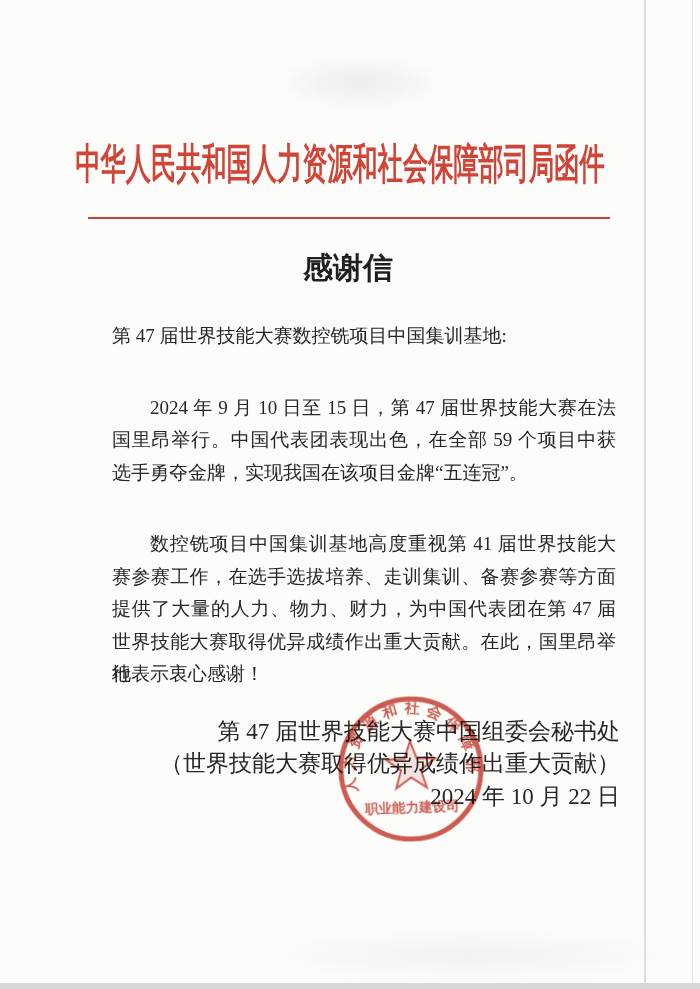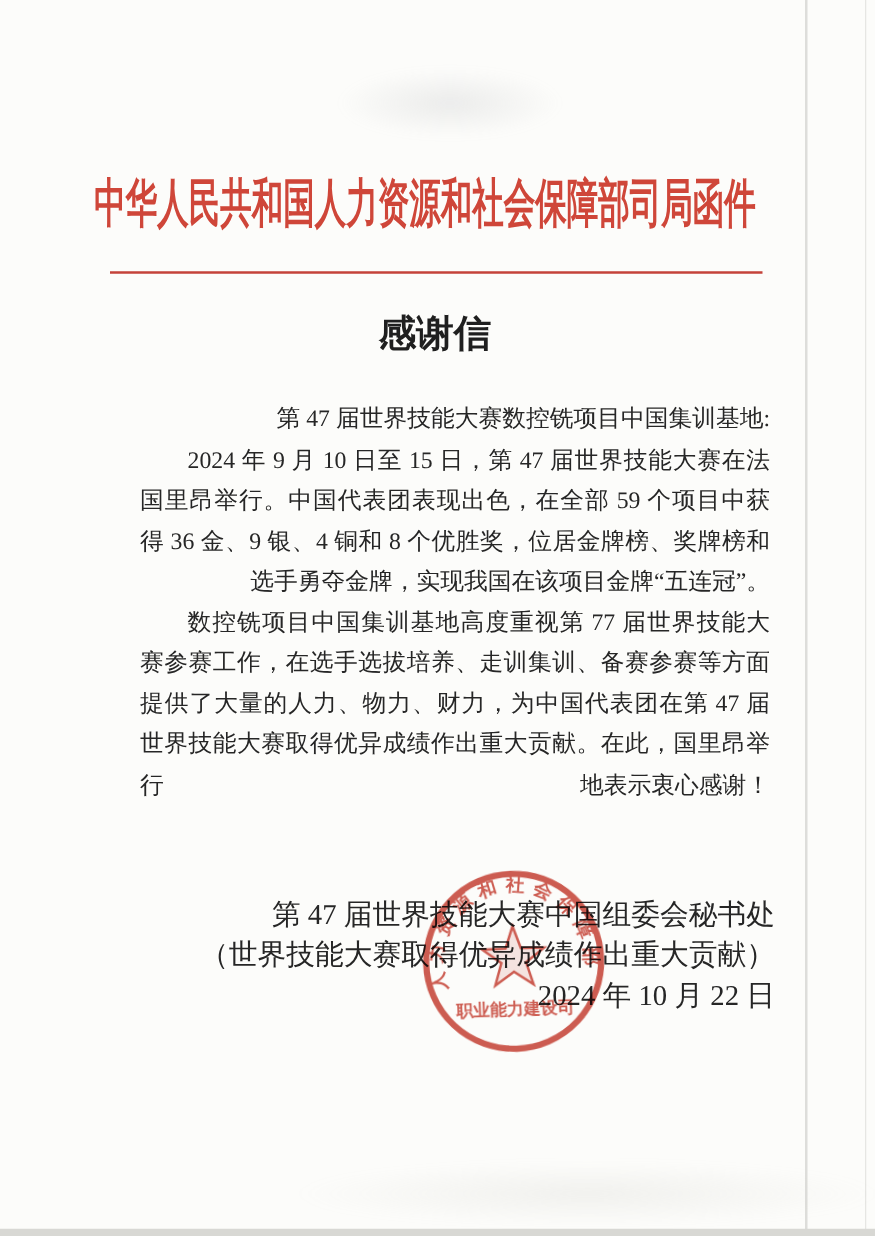--- a/index.html
+++ b/index.html
@@ -38,23 +38,23 @@
   .doc-title{
     position:absolute;top:251px;left:0;width:696px;
     text-align:center;font-size:30px;font-weight:bold;color:#1f1f1f;
     letter-spacing:0px;line-height:34px;
   }
 
   .body-block{
     position:absolute;top:320px;left:112px;width:504px;
     font-size:19px;color:#262626;
   }
-  .line{height:32.5px;line-height:32.5px;white-space:nowrap;text-align:right;}
+  .line{height:32.5px;line-height:32.5px;white-space:nowrap;}
   .line.just{white-space:normal;text-align:justify;text-align-last:justify;}
-  .line.indent{padding-left:38px;}
+  .line.indent{padding-left:38px;margin-top:39px;}
 
   .signature-block{
     position:absolute;top:716px;left:150px;width:470px;
     text-align:right;font-size:23px;color:#262626;
   }
   .signature-block .sig-line{height:32.4px;line-height:32.4px;white-space:nowrap;}
 
   .seal{
     position:absolute;left:331px;top:691px;width:160px;height:160px;
     opacity:0.82;mix-blend-mode:multiply;filter:blur(0.4px);
@@ -77,23 +77,22 @@
   </div>
 
   <div class="red-rule" id="red-rule" style="background: rgb(196, 66, 58);"></div>
 
   <div class="doc-title">感谢信</div>
 
   <div class="body-block">
     <div class="line">第 47 届世界技能大赛数控铣项目中国集训基地:</div>
     <div class="line indent just">2024 年 9 月 10 日至 15 日，第 47 届世界技能大赛在法</div>
     <div class="line just">国里昂举行。中国代表团表现出色，在全部 59 个项目中获</div>
-    <div class="line just">得 36 金、9 银、4 铜和 8 个优胜奖，位居金牌榜、奖牌榜和</div>
     <div class="line">选手勇夺金牌，实现我国在该项目金牌“五连冠”。</div>
-    <div class="line indent just">数控铣项目中国集训基地高度重视第 77 届世界技能大</div>
+    <div class="line indent just">数控铣项目中国集训基地高度重视第 41 届世界技能大</div>
     <div class="line just">赛参赛工作，在选手选拔培养、走训集训、备赛参赛等方面</div>
     <div class="line just">提供了大量的人力、物力、财力，为中国代表团在第 47 届</div>
     <div class="line just">世界技能大赛取得优异成绩作出重大贡献。在此，国里昂举行</div>
     <div class="line">地表示衷心感谢！</div>
   </div>
 
   <div class="signature-block">
     <div class="sig-line">第 47 届世界技能大赛中国组委会秘书处</div>
     <div class="sig-line">（世界技能大赛取得优异成绩作出重大贡献）</div>
     <div class="sig-line">2024 年 10 月 22 日</div>

